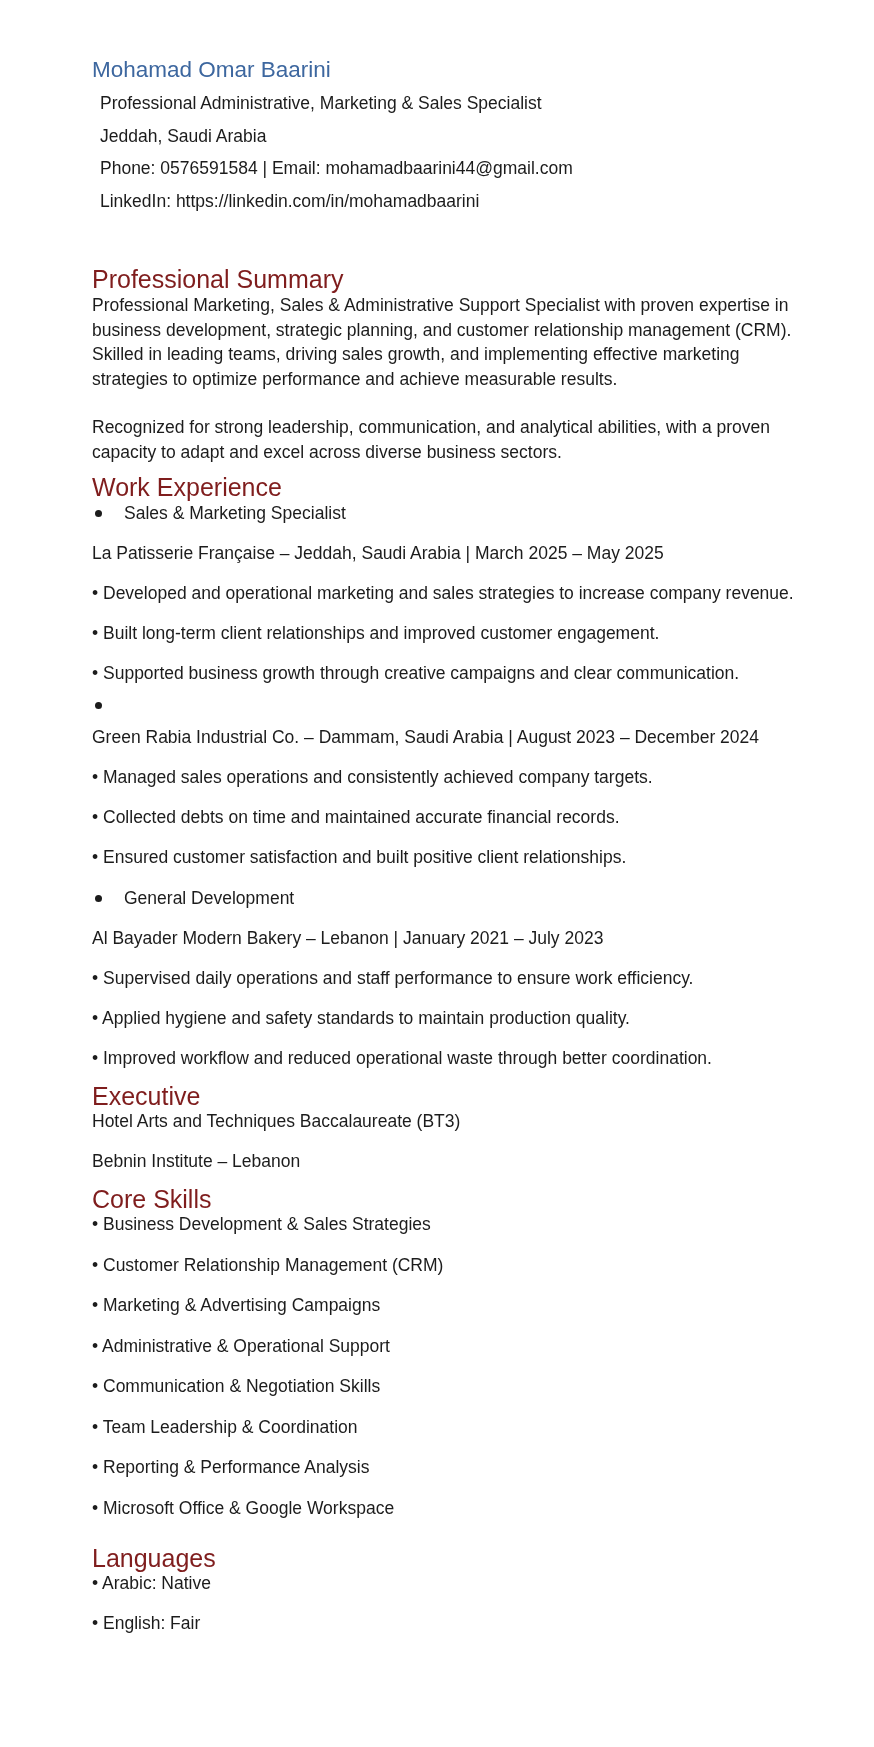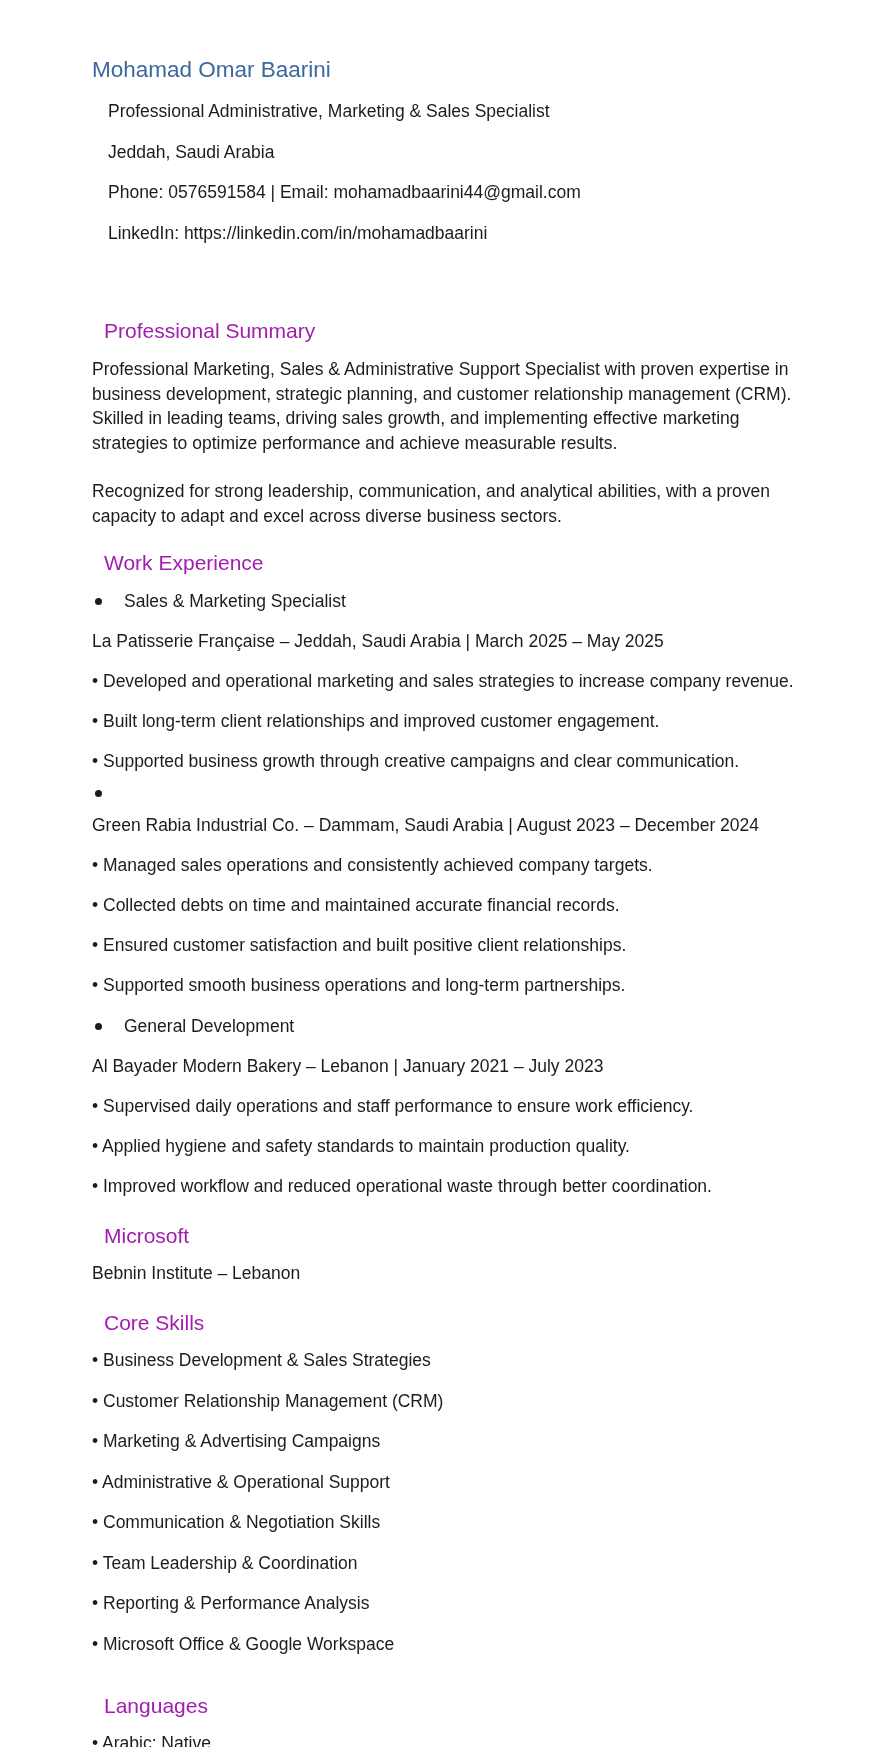--- a/index.html
+++ b/index.html
@@ -11,26 +11,26 @@
     color: #1c1c1c;
     font-size: 17.5px;
   }
   .name {
     font-size: 22.5px;
     color: #3d679f;
     margin: 0 0 5px 0;
     font-weight: normal;
     line-height: 27px;
   }
-  .hdr-line { line-height: 24.5px; margin: 16px; }
+  .hdr-line { line-height: 24.5px; margin: 8px; }
   .section-title {
-    color: #a21caf;
-    font-size: 21px;
+    color: #7f1d1d;
+    font-size: 25px;
     font-weight: normal;
-    margin: 12px;
+    margin: 0;
     line-height: 28px;
   }
   .para { line-height: 24.5px; margin: 0; }
   .gap-lg { height: 48px; }
   .gap-md { height: 24px; }
   .job-title {
     display: flex;
     align-items: center;
     line-height: 24px;
     margin: 0 0 17px 0;
@@ -82,39 +82,39 @@
     </div>
 
     <div>
       <div class="job-title">
         <span class="dot"></span>
       </div>
       <p class="line">Green Rabia Industrial Co. – Dammam, Saudi Arabia | August 2023 – December 2024</p>
       <p class="line">• Managed sales operations and consistently achieved company targets.</p>
       <p class="line">• Collected debts on time and maintained accurate financial records.</p>
       <p class="line">• Ensured customer satisfaction and built positive client relationships.</p>
-      <p class="line">• Supported smooth business operations and long-term partnerships.</p>
     </div>
 
     <div>
       <div class="job-title">
         <span class="dot"></span>
         <span>General Development</span>
       </div>
       <p class="line">Al Bayader Modern Bakery – Lebanon | January 2021 – July 2023</p>
       <p class="line">• Supervised daily operations and staff performance to ensure work efficiency.</p>
       <p class="line">• Applied hygiene and safety standards to maintain production quality.</p>
       <p class="line tight">• Improved workflow and reduced operational waste through better coordination.</p>
     </div>
   </section>
 
   <div style="height:12px"></div>
 
   <section>
-    <h2 class="section-title">Microsoft</h2>
+    <h2 class="section-title">Executive</h2>
+    <p class="line">Hotel Arts and Techniques Baccalaureate (BT3)</p>
     <p class="line tight">Bebnin Institute – Lebanon</p>
   </section>
 
   <div style="height:12px"></div>
 
   <section>
     <h2 class="section-title">Core Skills</h2>
     <p class="skill">• Business Development &amp; Sales Strategies</p>
     <p class="skill">• Customer Relationship Management (CRM)</p>
     <p class="skill">• Marketing &amp; Advertising Campaigns</p>

